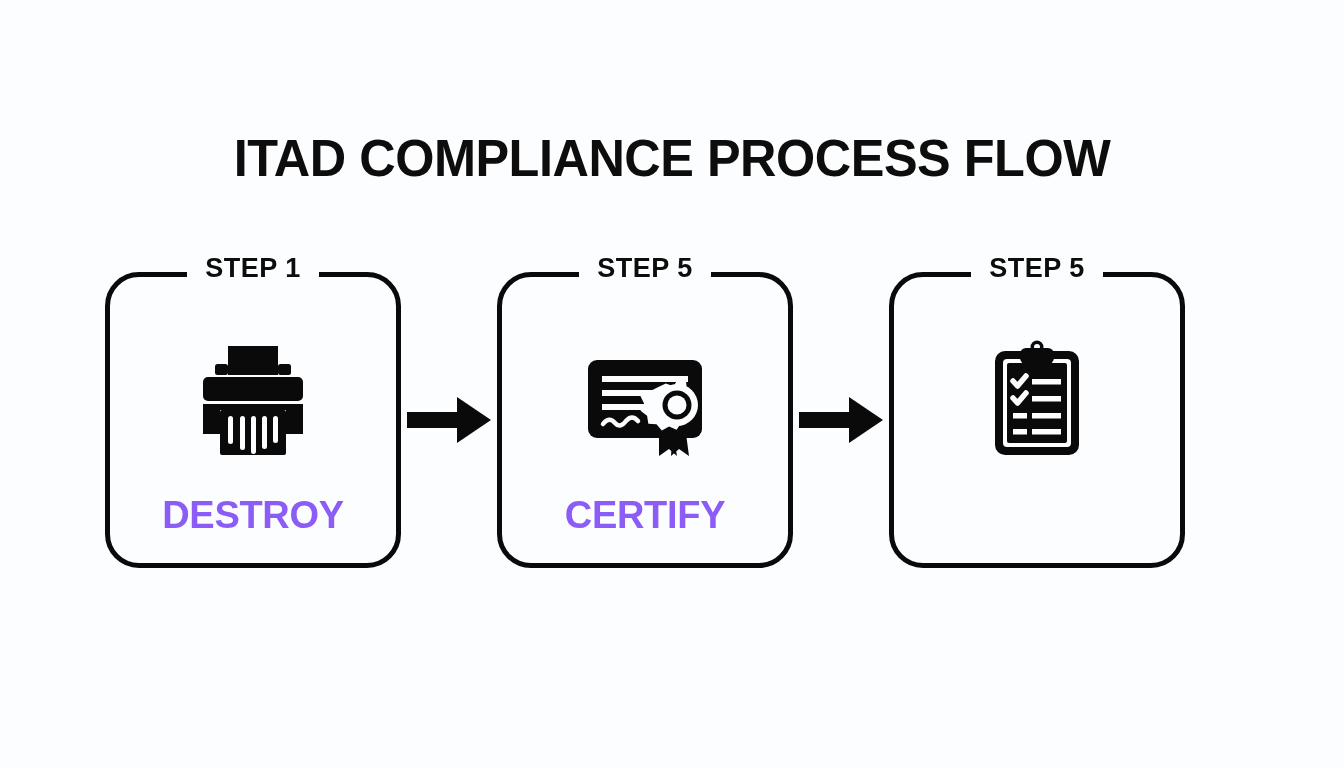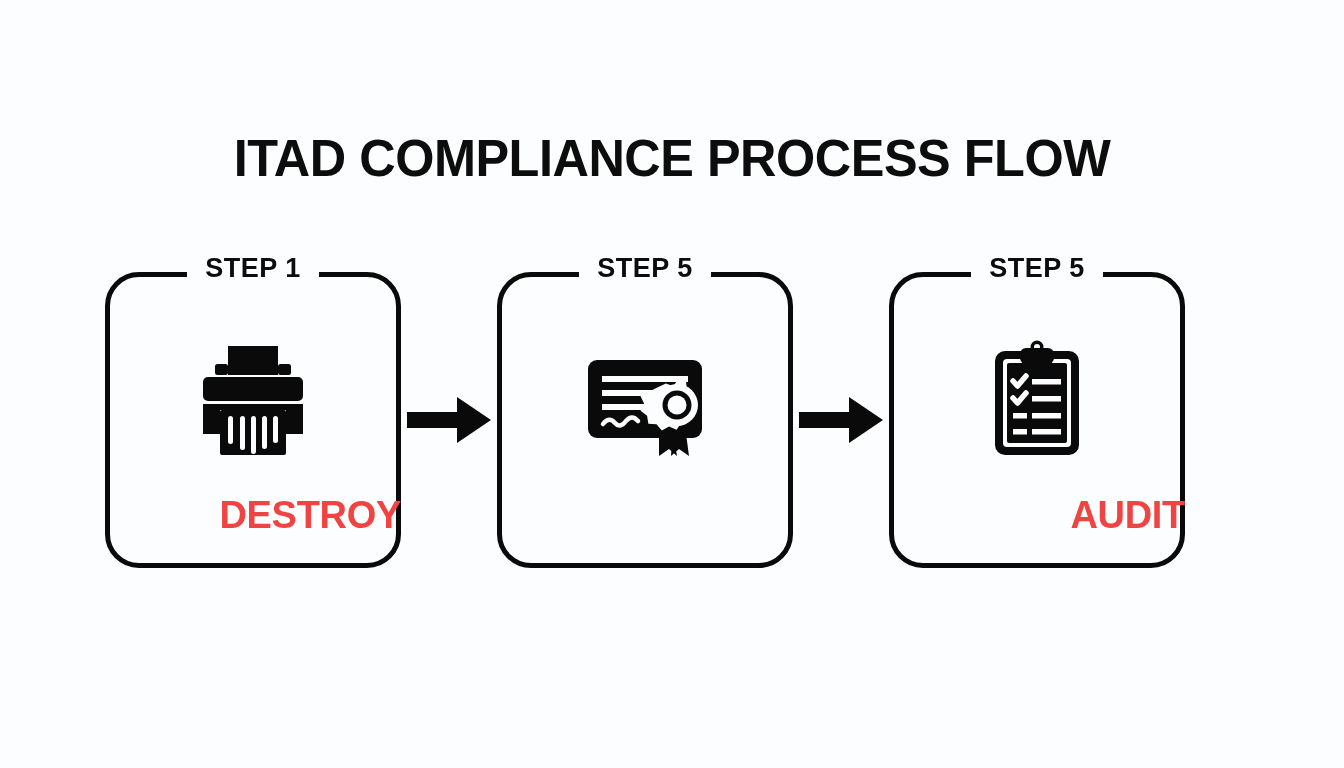--- a/index.html
+++ b/index.html
@@ -105,26 +105,26 @@
     align-items: center;
     justify-content: center;
   }
   .card-icon svg { display: block; }
 
   .card-title {
     position: absolute;
     bottom: 34px;
     left: 0;
     width: 100%;
-    text-align: right;
+    text-align: center;
     font-size: 38px;
     font-weight: 900;
     letter-spacing: -0.3px;
     line-height: 1;
-    color: #ef4444;
+    color: #8b5cf6;
     white-space: nowrap;
     margin-top: 29px;
   }
 
   
   .arrow-connector {
     flex: 0 0 96px;
     height: 296px;
     display: flex;
     align-items: center;
@@ -199,20 +199,21 @@
           <path d="M105 92 l4 30 -10 -7 -8 7 2 -30 z" fill="#0a0a0a"></path>
 
           <path d="M92 62
                    l7.8 -3.6 8.1 2.9 4.6 -7.3 8.5 1.3 0.9 8.6 7.4 4.4 -3.2 8 4.3 7.5 -6.4 5.8 0.4 8.6 -8.4 1.8 -4.9 7.1 -7.9 -3.3 -7.6 4 -5.6 -6.5 -8.6 -0.5 -1.3 -8.5 -6.9 -5.1 3.7 -7.8 -3.8 -7.7 z" transform="translate(-9,-6) scale(0.95)" fill="#fcfdfe"></path>
           <circle cx="97" cy="71" r="21" fill="#fcfdfe"></circle>
           <circle cx="97" cy="71" r="14.5" fill="#0a0a0a"></circle>
           <circle cx="97" cy="71" r="9.5" fill="#fcfdfe"></circle>
         </svg>
       </div>
 
+      <div class="card-title">CERTIFY</div>
     </div>
 
     <div class="arrow-connector">
       <svg width="84" height="46" viewBox="0 0 84 46" aria-hidden="true">
         <path d="M0 15 h50 v-15 l34 23 -34 23 v-15 h-50 z" fill="#0a0a0a"></path>
       </svg>
     </div>
 
     <div class="step-card">
       <div class="card-frame"></div>
@@ -240,17 +241,16 @@
           <rect x="60" y="62" width="29" height="5.5" fill="#fcfdfe"></rect>
 
           <rect x="41" y="79" width="14" height="5.5" fill="#fcfdfe"></rect>
           <rect x="60" y="79" width="29" height="5.5" fill="#fcfdfe"></rect>
 
           <rect x="41" y="95" width="14" height="5.5" fill="#fcfdfe"></rect>
           <rect x="60" y="95" width="29" height="5.5" fill="#fcfdfe"></rect>
         </svg>
       </div>
 
-      <div class="card-title">AUDIT</div>
     </div>
 
   </div>
 </div>
 
 </body></html>

